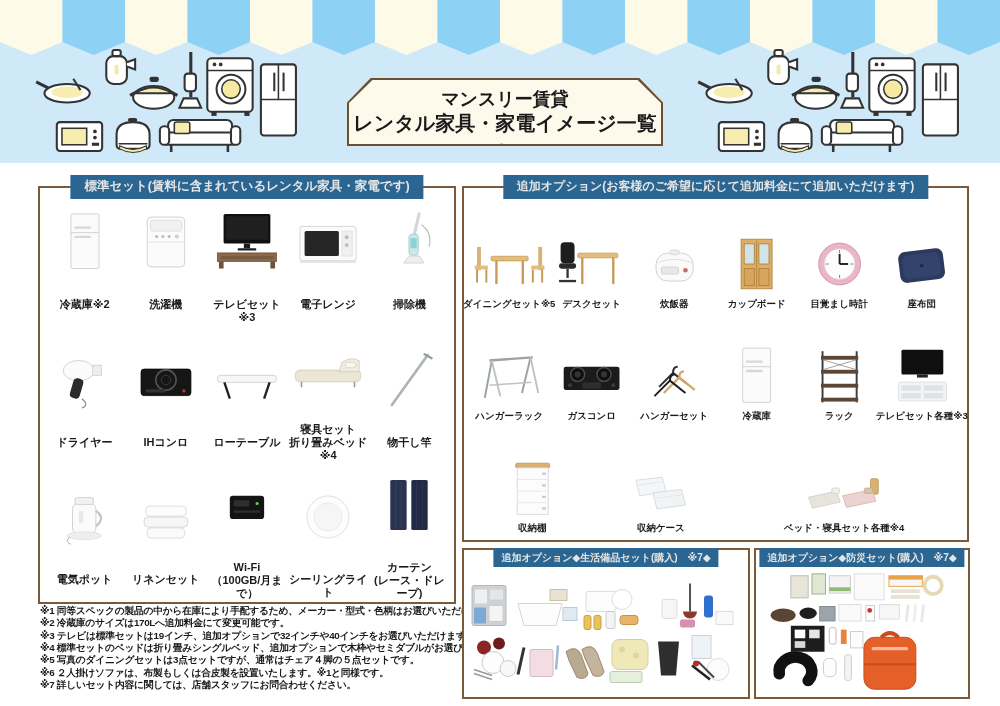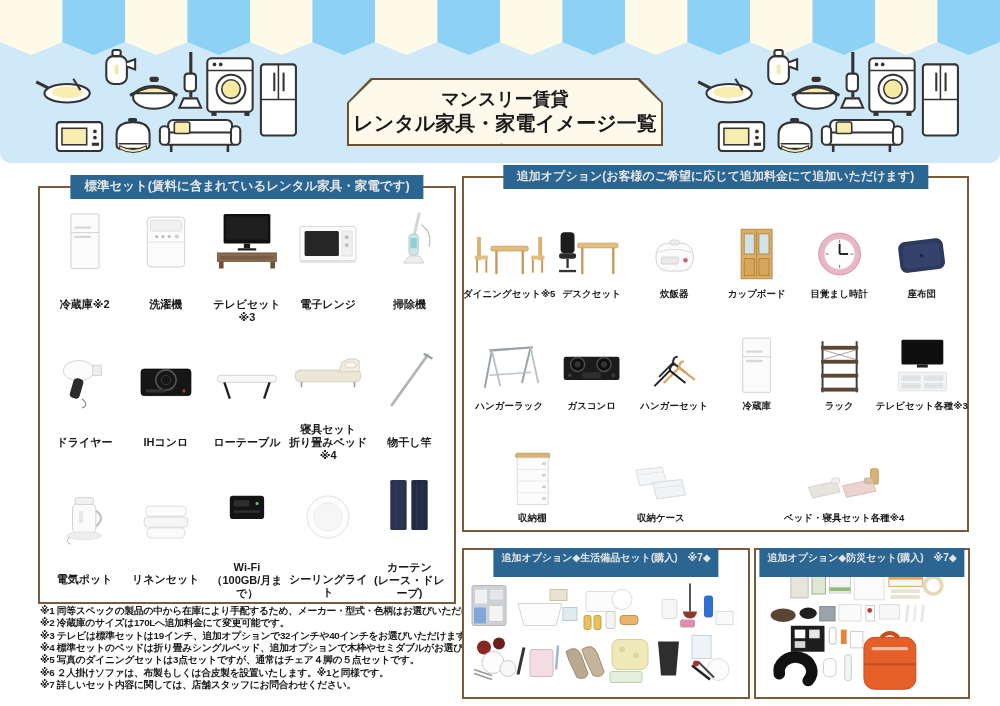--- a/index.html
+++ b/index.html
@@ -1,55 +1,55 @@
 <!DOCTYPE html>
 <html><head>
 <meta charset="utf-8">
 <style>
   html,body{margin:0;padding:0;background:#fff;}
   .page{position:relative;width:1000px;height:706px;overflow:hidden;background:#fff;
         font-family:"Liberation Sans","DejaVu Sans",sans-serif;color:#1a1a1a;}
   
-  .sky{position:absolute;left:0;top:0;width:1000px;height:163px;background:#cfe9f8;border-radius:10px;}
+  .sky{position:absolute;left:0;top:0;width:1000px;height:163px;background:#cfe9f8;}
   .awning{position:absolute;left:0;top:0;width:1000px;height:56px;display:block;}
   .cluster{position:absolute;top:46px;width:268px;height:112px;}
   #cluster-left{left:30px;} #cluster-right{left:692px;}
   .cluster svg{width:100%;height:100%;}
   .plaque-outer{position:absolute;left:347px;top:78px;width:316px;height:68px;background:#6e4f2e;
     clip-path:polygon(0 36%,7.5% 0,92.5% 0,100% 36%,100% 100%,0 100%);}
   .plaque-inner{position:absolute;inset:2px;background:#fdfaec;text-align:center;
     clip-path:polygon(0 36%,7.5% 0,92.5% 0,100% 36%,100% 100%,0 100%);}
   .t1{font-size:18px;font-weight:700;margin-top:9px;line-height:1.2;}
   .t2{font-size:20px;font-weight:700;line-height:1.2;}
   .tnote{font-size:12px;font-weight:700;}
   
   .panel{position:absolute;border:2px solid #7a5a38;background:#fff;}
   .panel-left{left:38px;top:186px;width:414px;height:414px;}
-  .panel-right{left:462px;top:176px;width:503px;height:352px;}
+  .panel-right{left:462px;top:186px;width:503px;height:352px;}
   .tab{position:absolute;top:-13px;left:50%;transform:translateX(-50%);background:#2a6691;color:#e5e5e5;
        font-weight:700;font-size:12.5px;padding:3px 14px 4px;white-space:nowrap;z-index:3;}
   .tab-r{font-size:12px;}
   .grid{position:absolute;left:4px;right:4px;top:12px;bottom:4px;display:flex;flex-direction:column;justify-content:space-between;}
   .p-row{flex:1;display:flex;align-items:flex-end;}
   .cell{flex:1;display:flex;flex-direction:column;align-items:center;justify-content:flex-end;min-width:0;}
   .photo{width:100%;display:flex;align-items:flex-end;justify-content:center;}
   .panel-left .photo{height:84px;} .panel-right .photo{height:62px;}
   .photo svg{width:96%;height:100%;}
   .plabel{font-weight:700;text-align:center;white-space:pre-line;line-height:1.2;margin-top:3px;}
   .panel-left .plabel{font-size:11px;min-height:27px;margin-top:14px;}
   .panel-right .plabel{font-size:9.5px;min-height:14px;white-space:nowrap;}
   .panel-right .p-row:nth-child(3) .plabel{white-space:pre-line;}
   
   .footnotes{position:absolute;left:40px;top:605px;width:452px;}
   .fline{font-size:9.8px;font-weight:700;line-height:1.26;letter-spacing:-0.3px;white-space:nowrap;}
   
   .pbox{position:absolute;border:2px solid #7a5a38;background:#fff;}
   #pbox1{left:462px;top:548px;width:284px;height:147px;}
   #pbox2{left:754px;top:548px;width:212px;height:147px;}
-  .tab-s{font-size:10px;padding:3px 8px 12px;top:-2px;}
+  .tab-s{font-size:10px;padding:3px 8px 2px;top:-2px;}
   .pcontent{position:absolute;left:2px;right:2px;top:20px;bottom:2px;}
   .pcontent svg{width:100%;height:100%;}
 </style>
 </head>
 <body>
 
 <div class="page">
   <div class="sky">
     <svg class="awning" id="awning" viewBox="0 0 1000 56">
         <polygon points="0,0 62.5,0 62.5,42 31.25,55 0,42" fill="#fdfae8"></polygon>

